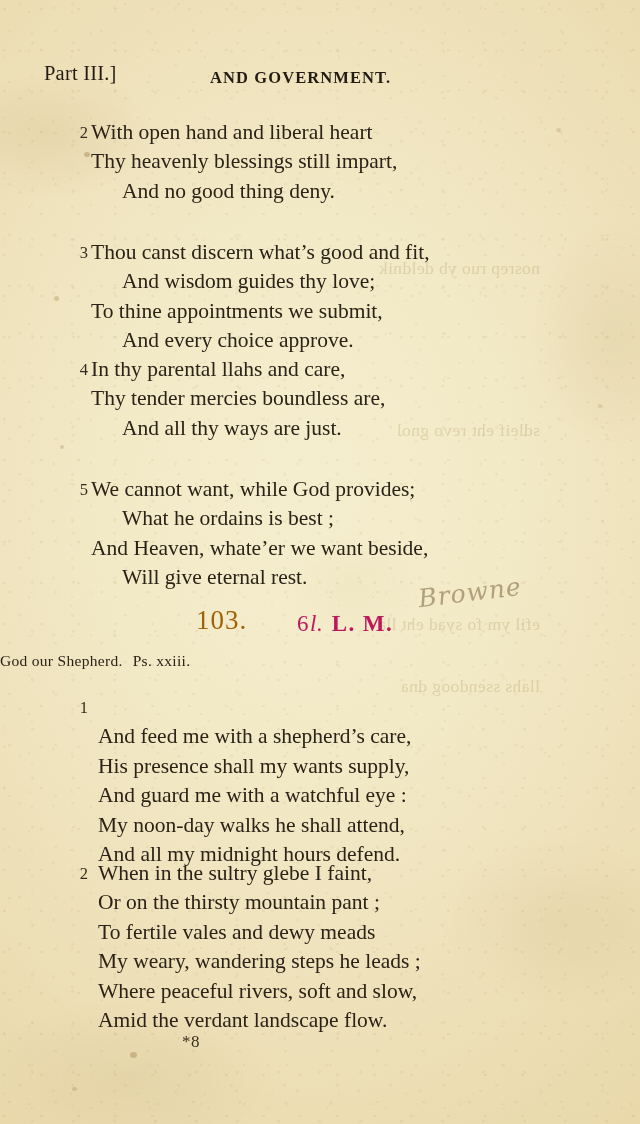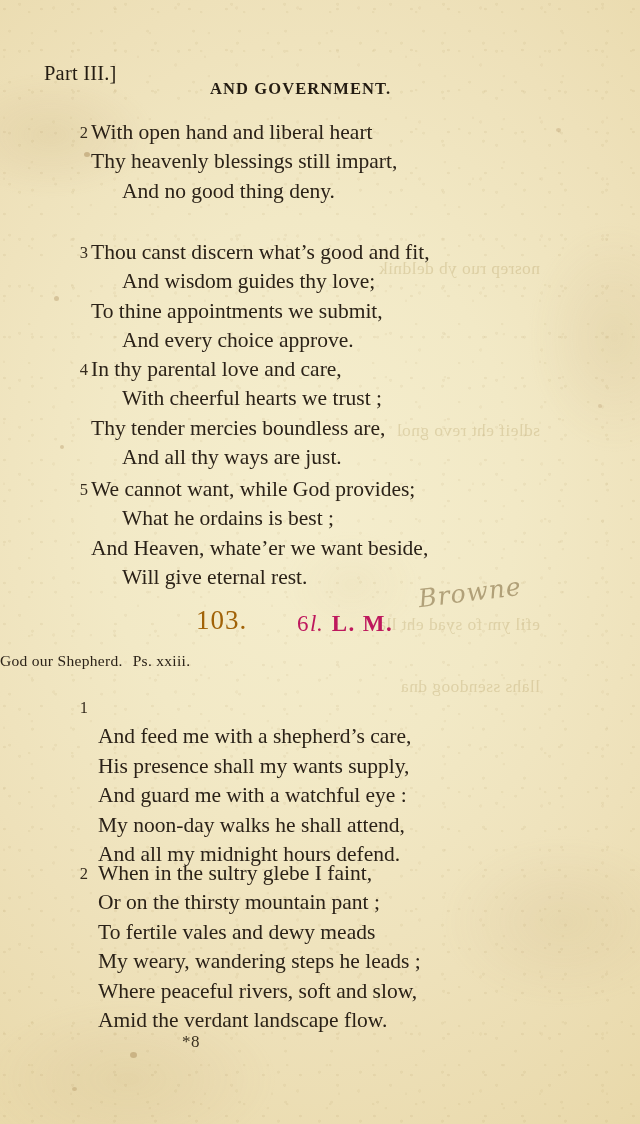--- a/index.html
+++ b/index.html
@@ -95,21 +95,21 @@
   .runhead .folio {
     position: absolute;
     left: 0; top: 0;
     font-size: 20.5px;
     font-weight: 400;
     letter-spacing: .2px;
     color: #241c12;
   }
   .runhead .title {
     position: absolute;
-    left: 166px; top: 17px;
+    left: 166px; top: 6px;
     font-size: 16.5px;
     font-weight: 700;
     font-variant: small-caps;
     letter-spacing: 1.1px;
     color: #241c12;
   }
 
   .stanza { position: absolute; left: 0; width: 640px; }
   .vline {
     position: relative;
@@ -248,24 +248,21 @@
         <span class="vtext i0">To thine appointments we submit,</span>
       </div>
       <div class="vline">
         <span class="vtext i1">And every choice approve.</span>
       </div>
     </div>
 
     <div class="stanza" style="top:355px;">
       <div class="vline">
         <span class="vnum">4</span>
-        <span class="vtext i0">In thy parental love and care,</span>
-      </div>
-      <div class="vline">
-        <span class="vtext i1">With cheerful hearts we trust ;</span>
+        <span class="vtext i0">In thy parental llahs and care,</span>
       </div>
       <div class="vline">
         <span class="vtext i0">Thy tender mercies boundless are,</span>
       </div>
       <div class="vline">
         <span class="vtext i1">And all thy ways are just.</span>
       </div>
     </div>
 
     <div class="stanza" style="top:475px;">

